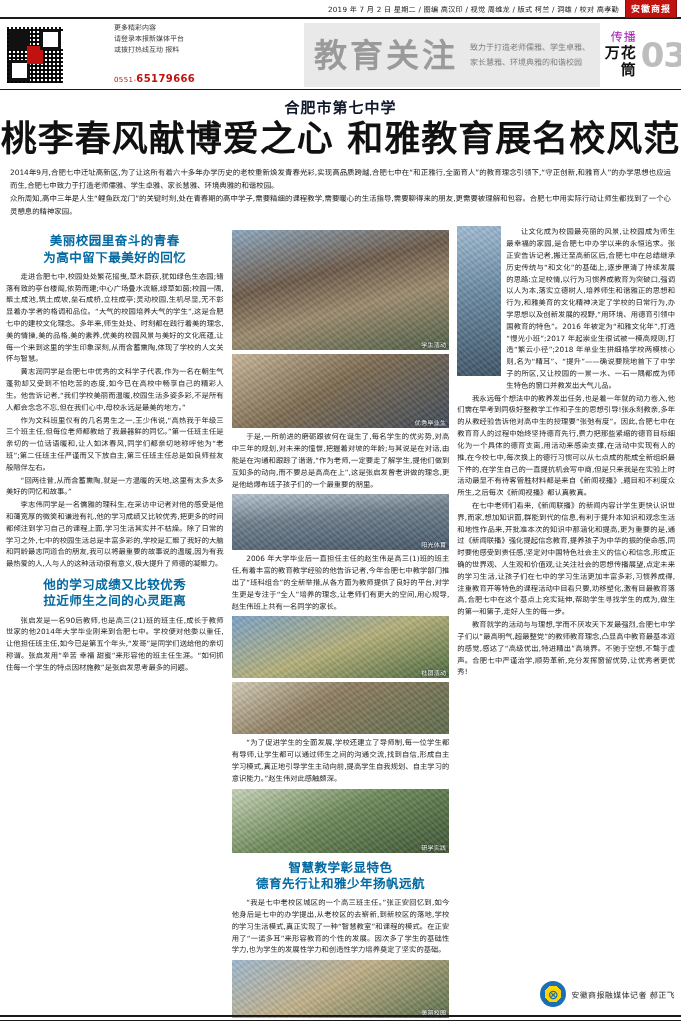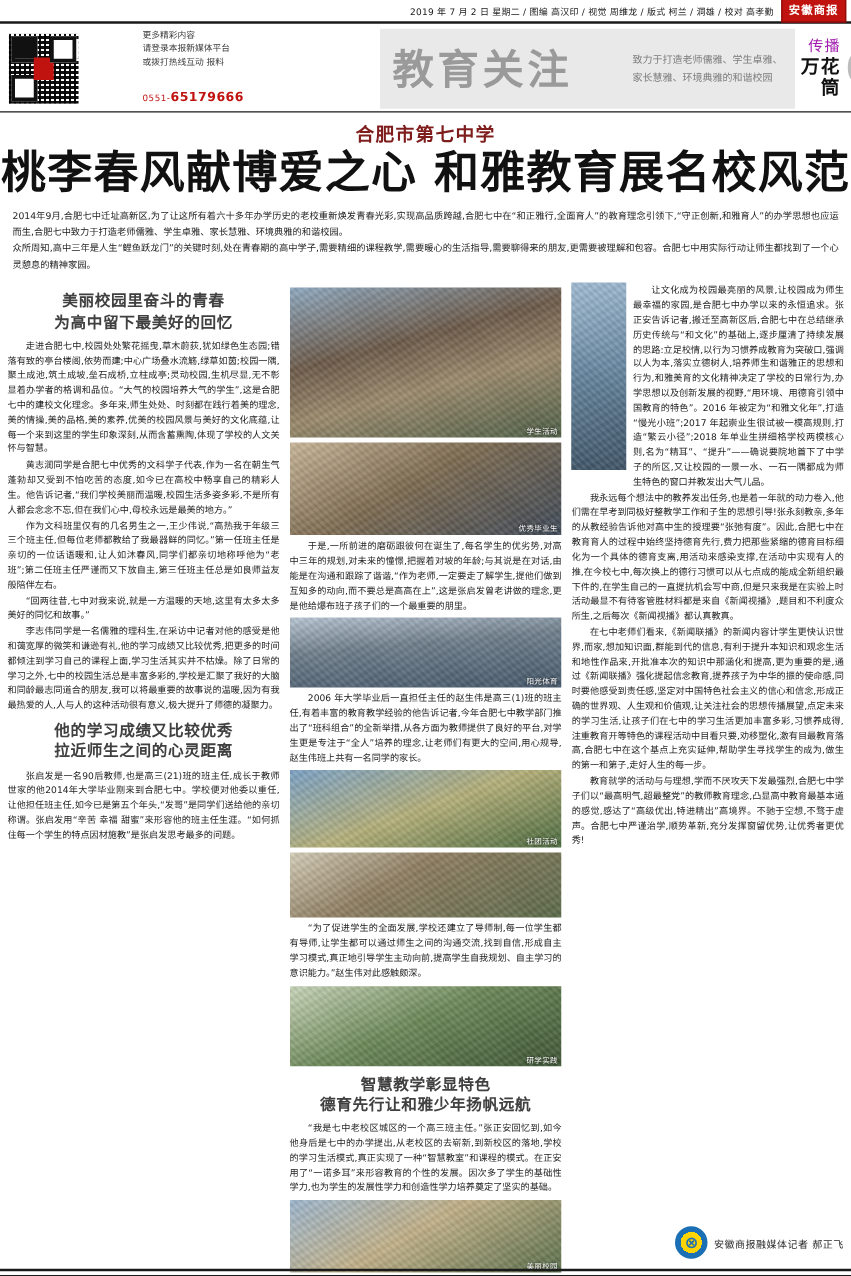--- a/index.html
+++ b/index.html
@@ -52,21 +52,20 @@
     width:16px;height:18px;background:#c0120f;
   }
   .qr-text{margin-left:7px;line-height:1.55;}
   .qr-text .l{font-size:7px;color:#3a3a3a;white-space:nowrap;}
   .qr-phone{font-size:10px;color:#c0120f;font-weight:bold;letter-spacing:.4px;margin-top:15px;}
   .qr-phone .sm{font-size:7px;font-weight:normal;}
 
   .banner-center{
     flex:1;display:flex;align-items:center;background:#e9e9e9;padding:0 10px;
     box-sizing:border-box;
-    gap:36px;
   }
   .banner-title{
     font-family:"DejaVu Serif","Liberation Serif",serif;
     font-size:33px;color:#9a9a9a;font-weight:bold;letter-spacing:3px;
     line-height:1;white-space:nowrap;
   }
   .banner-sub{
     margin-left:12px;font-size:8px;color:#7d7d7d;line-height:1.9;white-space:nowrap;
   }
   .banner-right{
@@ -75,21 +74,21 @@
   .sec-name{text-align:right;line-height:1.12;margin-right:4px;}
   .sec-name .s1{font-size:12px;color:#a21caf;letter-spacing:1px;}
   .sec-name .s2{font-size:15px;color:#111;font-weight:bold;letter-spacing:1px;}
   .page-no{
     font-family:"DejaVu Sans","Liberation Sans",sans-serif;
     font-size:34px;font-weight:bold;color:#bdbdbd;line-height:.85;letter-spacing:-1px;
   }
 
   
   .head-wrap{text-align:center;padding:6px 0 2px;}
-  .kicker{font-size:15px;color:#7f1d1d;letter-spacing:1px;font-weight:bold;
+  .kicker{font-size:15px;color:#0f172a;letter-spacing:1px;font-weight:bold;
     font-family:"DejaVu Sans","Liberation Sans",sans-serif;}
   .headline{
     font-size:36px;font-weight:bold;color:#111;letter-spacing:1px;
     line-height:1.12;margin-top:2px;white-space:nowrap;
     font-family:"DejaVu Sans","Liberation Sans",sans-serif;
   }
 
   
   .lead{
     margin:6px 10px 0 10px;font-size:7.4px;line-height:1.72;color:#1c1c1c;text-align:justify;
@@ -98,21 +97,21 @@
 
   
   .cols{
     display:flex;gap:8px;padding:8px 6px 0 6px;box-sizing:border-box;
     height:790px;
   }
   .col{flex:1 1 0;min-width:0;}
   .col-mid{flex:1 1 0;}
 
   .subhead{
-    text-align:center;font-weight:bold;color:#404040;line-height:1.3;
+    text-align:center;font-weight:bold;color:#0369a1;line-height:1.3;
     font-size:12.5px;letter-spacing:.5px;margin:7px 0 5px;
   }
   .body-p{
     font-size:7.3px;line-height:1.62;text-align:justify;color:#1e1e1e;margin:0 0 1px;
   }
   .body-p.ind{text-indent:2em;}
 
   
   .photo{position:relative;width:100%;overflow:hidden;margin:4px 0 3px;}
   .photo .cap{
@@ -207,21 +206,21 @@
   <div class="cols">
 
     <div class="col">
       <div class="subhead">
         <div>美丽校园里奋斗的青春</div>
         <div>为高中留下最美好的回忆</div>
       </div>
       <p class="body-p ind">走进合肥七中,校园处处繁花摇曳,草木蔚荻,犹如绿色生态园;错落有致的亭台楼阁,依势而建;中心广场叠水流觞,绿草如茵;校园一隅,聚土成池,筑土成坡,垒石成桥,立柱成亭;灵动校园,生机尽显,无不彰显着办学者的格调和品位。“大气的校园培养大气的学生”,这是合肥七中的建校文化理念。多年来,师生处处、时刻都在践行着美的理念,美的情操,美的品格,美的素养,优美的校园风景与美好的文化底蕴,让每一个来到这里的学生印象深刻,从而含蓄熏陶,体现了学校的人文关怀与智慧。</p>
       <p class="body-p ind">黄志润同学是合肥七中优秀的文科学子代表,作为一名在朝生气蓬勃却又受到不怕吃苦的态度,如今已在高校中畅享自己的精彩人生。他告诉记者,“我们学校美丽而温暖,校园生活多姿多彩,不是所有人都会念念不忘,但在我们心中,母校永远是最美的地方。”</p>
       <p class="body-p ind">作为文科班里仅有的几名男生之一,王少伟说,“高热我于年级三三个班主任,但每位老师都教给了我最器鲜的同忆。”第一任班主任是亲切的一位话语暖和,让人如沐春风,同学们都亲切地称呼他为“老班”;第二任班主任严谨而又下放自主,第三任班主任总是如良师益友般陪伴左右。</p>
-      <p class="body-p ind">“回两往昔,七中对我来说,就是一方温暖的天地,这里有太多太多美好的同忆和故事。”</p>
+      <p class="body-p ind">“回两往昔,从而含蓄熏陶,就是一方温暖的天地,这里有太多太多美好的同忆和故事。”</p>
       <p class="body-p ind">李志伟同学是一名儒雅的理科生,在采访中记者对他的感受是他和蔼宽厚的微笑和谦逊有礼,他的学习成绩又比较优秀,把更多的时间都倾注到学习自己的课程上面,学习生活其实并不枯燥。除了日常的学习之外,七中的校园生活总是丰富多彩的,学校是汇聚了我好的大脑和同龄最志同道合的朋友,我可以将最重要的故事说的温暖,因为有我最热爱的人,人与人的这种活动很有意义,极大提升了师德的凝聚力。</p>
 
       <div class="subhead">
         <div>他的学习成绩又比较优秀</div>
         <div>拉近师生之间的心灵距离</div>
       </div>
       <p class="body-p ind">张启发是一名90后教师,也是高三(21)班的班主任,成长于教师世家的他2014年大学毕业刚来到合肥七中。学校便对他委以重任,让他担任班主任,如今已是第五个年头,“发哥”是同学们送给他的亲切称谓。张启发用“辛苦 幸福 甜蜜”来形容他的班主任生涯。“如何抓住每一个学生的特点因材施教”是张启发思考最多的问题。</p>
     </div>
 
     <div class="col col-mid">

